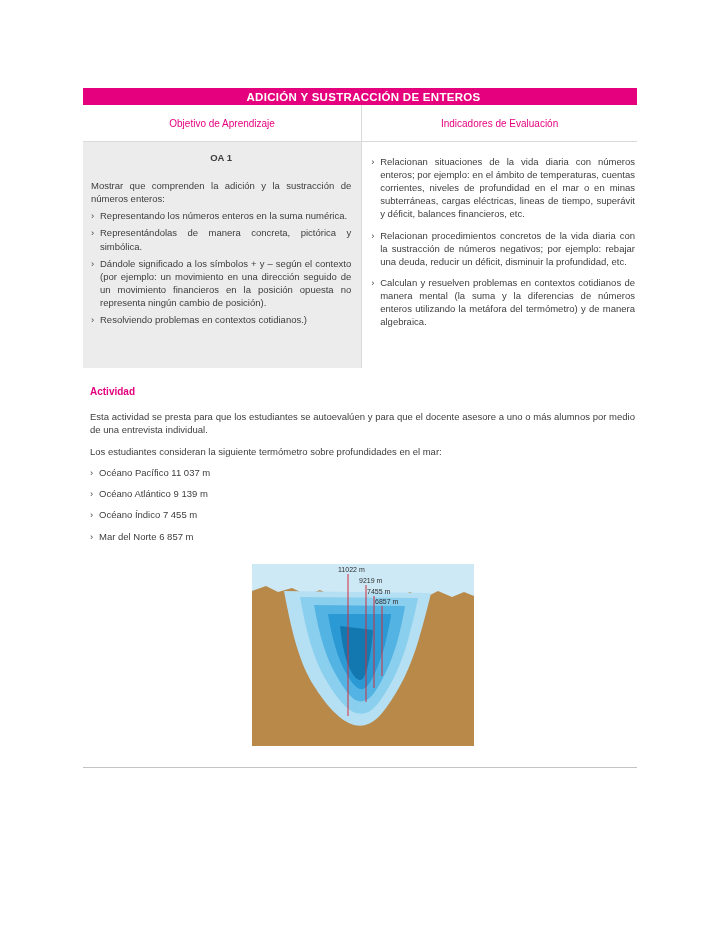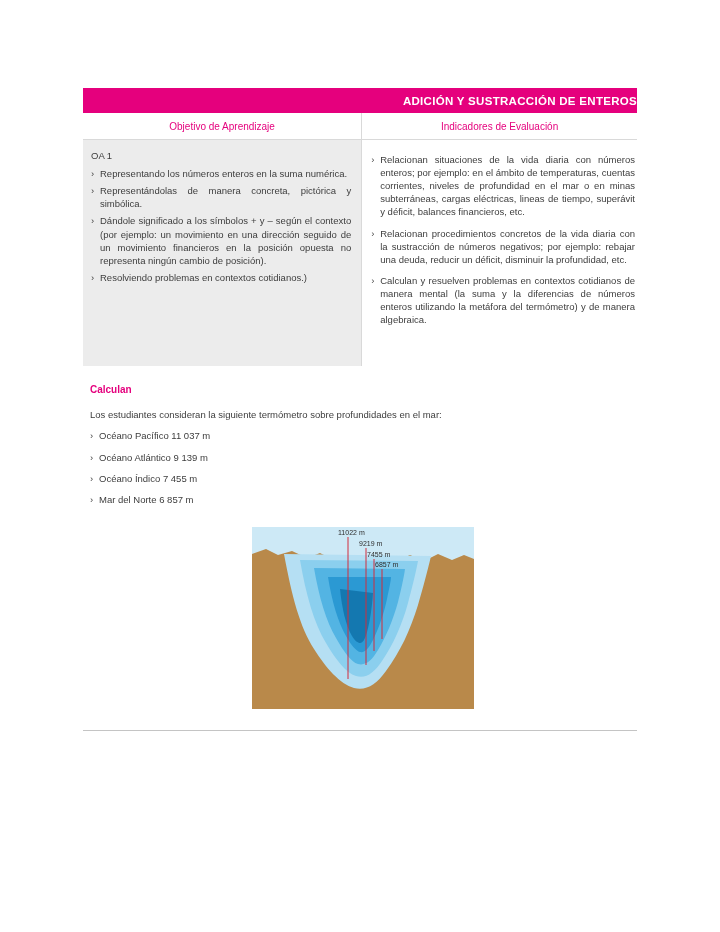--- a/index.html
+++ b/index.html
@@ -2,36 +2,36 @@
 <html style="--accent: #e5007d; --text: #3d3d3d; --cell-bg: #ececec; --rule: #d9d9d9; --land: #b9894a; --sky: #cde9f6; --w1: #b5dff3; --w2: #8bcfee; --w3: #53b4e3; --w4: #2b99d3; --w5: #1478b0; --depth-line: #d22d3c;"><head>
 <meta charset="utf-8">
 <style>
   * { margin:0; padding:0; box-sizing:border-box; }
   html,body { background:#ffffff; }
   body { font-family:"Liberation Sans", sans-serif; color:var(--text); }
   .page { width:720px; min-height:932px; background:#fff; position:relative; }
   .content { width:554px; margin-left:83px; padding-top:88px; }
 
   
-  .title-bar { background:var(--accent); height:25px; display:flex; align-items:center; justify-content:flex-end;padding-left:7px; }
+  .title-bar { background:var(--accent); height:17px; display:flex; align-items:center; justify-content:center;padding-left:7px; }
   .title-bar span { color:#fff; font-size:11.5px; font-weight:bold; letter-spacing:.3px; }
 
   
   .thead { display:flex; border-bottom:1px solid var(--rule); }
-  .th { height:26px; display:flex; align-items:center; justify-content:center; }
+  .th { height:36px; display:flex; align-items:center; justify-content:center; }
   .th span { color:var(--accent); font-size:10px; }
   .col-l { width:50.4%; }
   .col-r { width:49.6%;align-items:center; }
   .th.col-l, .td.col-l { border-right:1px solid var(--rule); }
   .tbody { display:flex; align-items:stretch; }
   .td { font-size:9.5px; line-height:1.38; }
   .td.col-l { background:var(--cell-bg); padding:9px 10px 10px 8px; min-height:226px; }
   .td.col-r { background:#fff; padding:9px 2px 10px 9px; min-height:226px; }
   .just { text-align:justify; }
-  .oa-code { font-weight:normal; margin-bottom:5px; }
+  .oa-code { font-weight:bold; margin-bottom:15px;text-align:center; }
 
   ul.blist { list-style:none; margin-top:4px; }
   li.bl { position:relative; padding-left:9px; margin-bottom:4px; text-align:justify; }
   li.bl .mk { position:absolute; left:0; top:0; }
   ul.blist.gap li.bl { margin-bottom:8px; }
   ul.blist.plain { margin-top:7px; }
   ul.blist.plain li.bl { margin-bottom:8px; text-align:left; }
 
   
   .activity { padding-left:7px; padding-right:2px; margin-top:17px; font-size:9.5px; line-height:1.4; }
@@ -61,20 +61,21 @@
           <span>Objetivo de Aprendizaje</span>
         </div>
         <div class="th col-r">
           <span>Indicadores de Evaluación</span>
         </div>
       </div>
       <div class="tbody">
 
         <div class="td col-l">
           <p class="oa-code">OA 1</p>
+          <p class="just">Mostrar que comprenden la adición y la sustracción de números enteros:</p>
           <ul class="blist">
             <li class="bl">
               <span class="mk">›</span>
               <span>Representando los números enteros en la suma numérica.</span>
             </li>
             <li class="bl">
               <span class="mk">›</span>
               <span>Representándolas de manera concreta, pictórica y simbólica.</span>
             </li>
             <li class="bl">
@@ -102,21 +103,22 @@
               <span class="mk">›</span>
               <span>Calculan y resuelven problemas en contextos cotidianos de manera mental (la suma y la diferencias de números enteros utilizando la metáfora del termómetro) y de manera algebraica.</span>
             </li>
           </ul>
         </div>
 
       </div>
     </div>
 
     <div class="activity">
-      <p class="act-head">Calculan</p>
+      <p class="act-head">Actividad</p>
+      <p class="body just">Esta actividad se presta para que los estudiantes se autoevalúen y para que el docente asesore a uno o más alumnos por medio de una entrevista individual.</p>
       <p class="body">Los estudiantes consideran la siguiente termómetro sobre profundidades en el mar:</p>
 
       <ul class="blist plain">
         <li class="bl">
           <span class="mk">›</span>
           <span>Océano Pacífico 11 037 m</span>
         </li>
         <li class="bl">
           <span class="mk">›</span>
           <span>Océano Atlántico 9 139 m</span>

